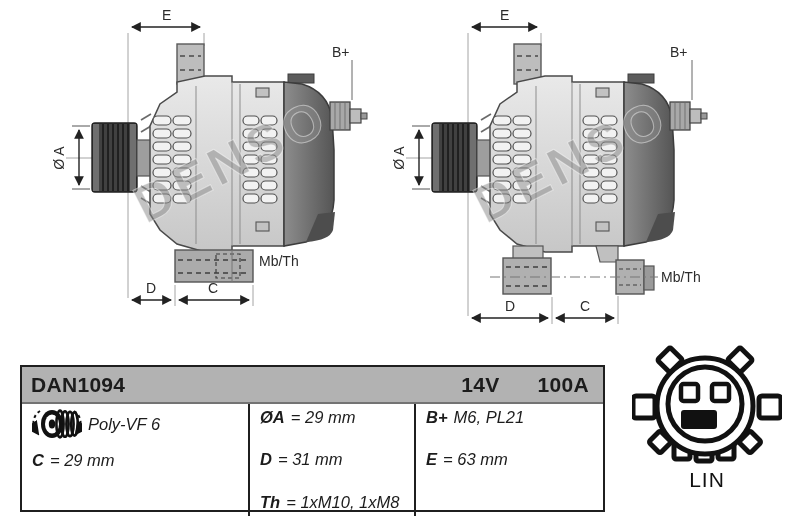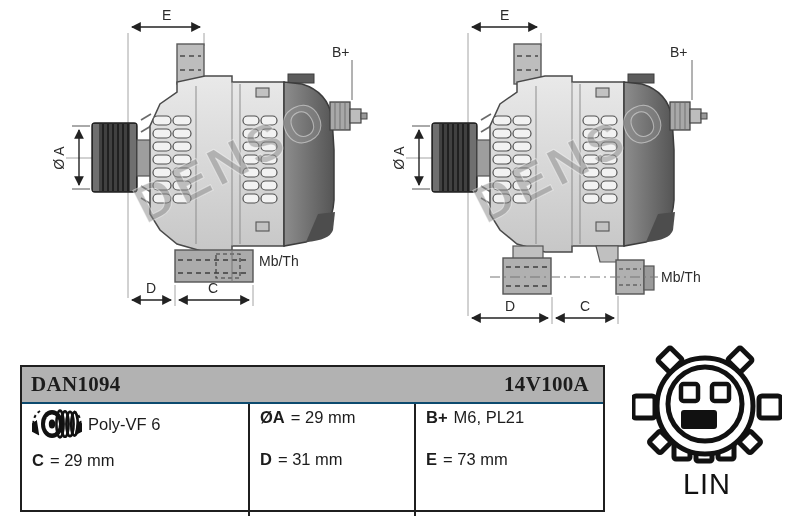--- a/index.html
+++ b/index.html
@@ -11,35 +11,35 @@
   .dim-label{font-size:14px;fill:#2b2b2b;}
   .wm{font-size:52px;font-weight:bold;letter-spacing:5px;
       fill:rgba(140,140,140,0.52);stroke:rgba(255,255,255,0.45);stroke-width:1px;}
   
   #spec-table{
     position:absolute;left:20px;top:365px;width:585px;height:147px;
     border:2px solid #1f1f1f;background:#fff;box-sizing:border-box;
     display:flex;flex-direction:column;
   }
   #spec-header{
-    height:37px;flex:0 0 37px;background:#b2b2b2;border-bottom:2px solid #0c4a6e;
+    height:37px;flex:0 0 37px;background:#b2b2b2;border-bottom:2px solid #737373;
     display:flex;align-items:center;box-sizing:border-box;padding:0 14px 0 9px;
-    font-weight:bold;font-size:21px;letter-spacing:0.3px;font-family:Liberation Serif, serif;
+    font-weight:bold;font-size:21px;letter-spacing:0.3px;
   }
-  #spec-header .volts{margin-left:auto;}
-  #spec-body{flex:1;display:grid;grid-template-columns:226px 166px 1fr;}
+  #spec-header .volts{margin-left:auto;margin-right:38px;}
+  #spec-body{flex:1;display:grid;grid-template-columns:226px 166px 1fr;font-style:italic;}
   .spec-col{box-sizing:border-box;padding:2px 0 2px 10px;display:grid;
             grid-template-rows:1fr 1fr 1fr;align-items:center;}
   .spec-col.mid,.spec-col.right{border-left:2px solid #1f1f1f;gap:20px;}
   .spec-cell{font-size:16.5px;white-space:nowrap;display:flex;align-items:center;gap:6px;}
   .spec-cell b{font-weight:bold;}
   .pulley-svg{flex:0 0 auto;}
   
   #connector{position:absolute;left:630px;top:344px;width:154px;height:188px;text-align:center;}
-  #connector-label{font-size:29px;letter-spacing:1px;color:#111;margin-top:-6px;}
+  #connector-label{font-size:21px;letter-spacing:1px;color:#111;margin-top:-6px;}
 </style>
 </head>
 <body>
 
 <div id="stage">
 
   <svg width="800" height="362" viewBox="0 0 800 362" style="position:absolute;left:0;top:0;">
     <defs>
       <marker id="mA" viewBox="0 0 10 10" refX="9" refY="5" markerWidth="9" markerHeight="7" orient="auto-start-reverse">
         <path d="M0,0 L10,5 L0,10 z" fill="#222"></path>
@@ -330,29 +330,33 @@
       </div>
       <div class="spec-col mid">
         <div class="spec-cell">
           <b>ØA</b>
           <span>= 29 mm</span>
         </div>
         <div class="spec-cell">
           <b>D</b>
           <span>= 31 mm</span>
         </div>
+        <div class="spec-cell">
+          <b>Th</b>
+          <span>= 1xM10, 1xM8</span>
+        </div>
       </div>
       <div class="spec-col right">
         <div class="spec-cell">
           <b>B+</b>
           <span>M6, PL21</span>
         </div>
         <div class="spec-cell">
           <b>E</b>
-          <span>= 73 mm</span>
+          <span>= 63 mm</span>
         </div>
         <div class="spec-cell"></div>
       </div>
     </div>
   </div>
 
   <div id="connector">
     <svg width="150" height="126" viewBox="0 0 150 126">
       <g stroke="#111" stroke-width="5" fill="#fff">
         <rect x="1" y="52" width="22" height="22" rx="3"></rect>

